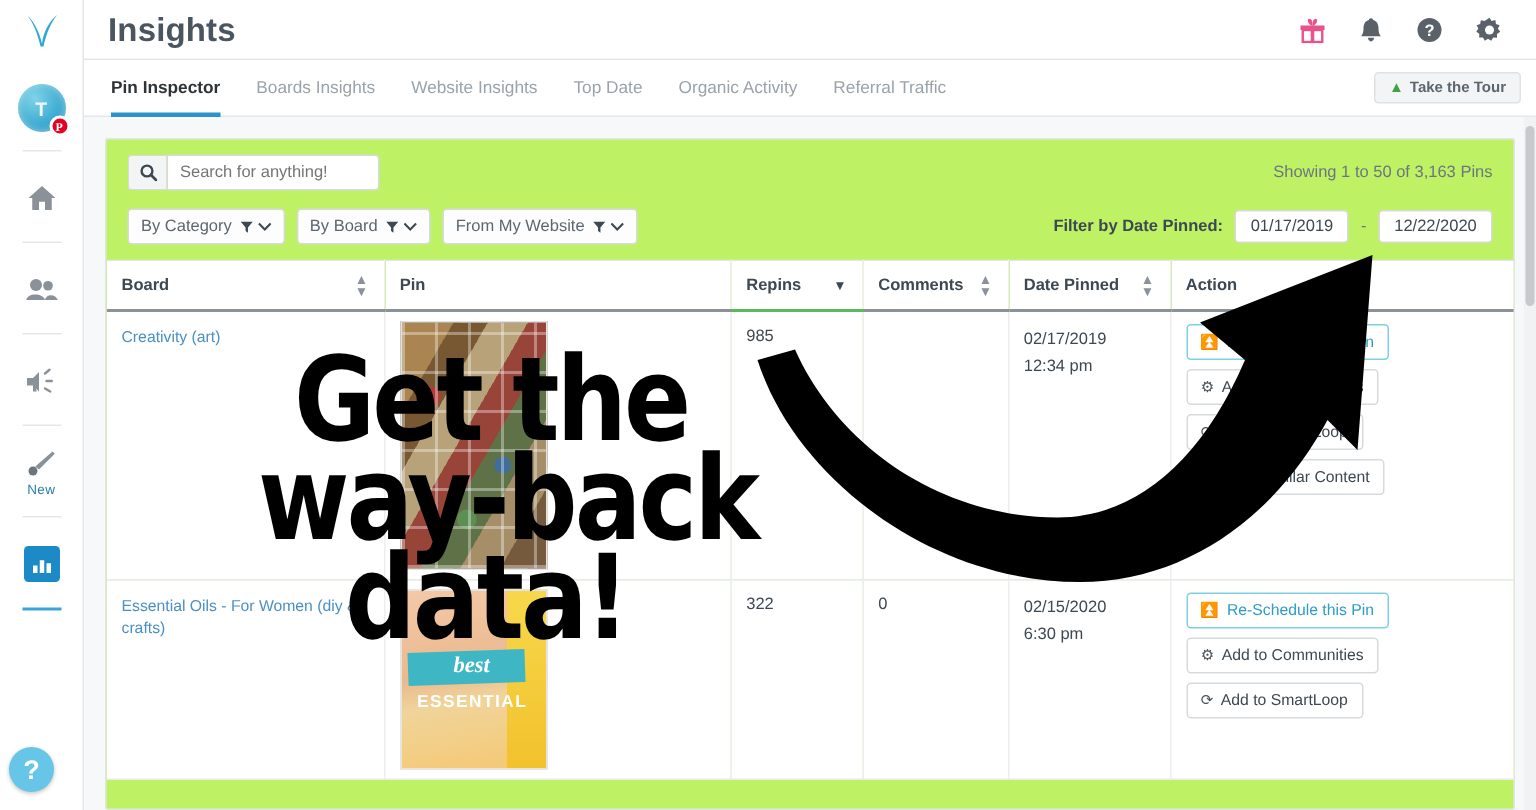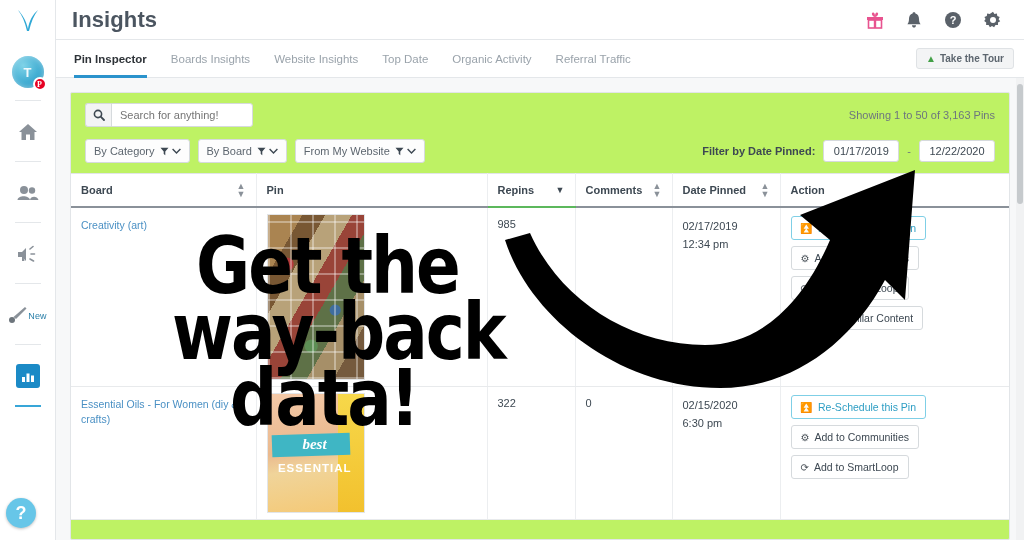--- a/index.html
+++ b/index.html
@@ -32,21 +32,21 @@
   .avatar-badge {
     position:absolute; right:-3px; bottom:-3px;
     width:14px; height:14px; border-radius:50%;
     background:#e60023; border:2px solid #fff;
     color:#fff; font-size:8px; font-weight:bold;
     display:flex; align-items:center; justify-content:center;
     font-family:"Liberation Serif", serif;
   }
   .nav-item {
     margin-top: 14px; width: 40px; height: 34px;
-    display:flex; flex-direction:row; align-items:center; justify-content:center;
+    display:flex; flex-direction:column; align-items:center; justify-content:center;
     cursor:pointer;
   }
   .nav-item svg { display:block; }
   .nav-divider { width: 26px; height:1px; background:#e4e7ea; margin-top: 12px; }
   .nav-new-label { font-size: 9px; color:#2a7fa8; margin-top:2px; letter-spacing:.2px;}
   .nav-active-box {
     width: 24px; height: 24px; border-radius: 3px; background:#1b8ac6;
     display:flex; align-items:center; justify-content:center;
   }
   .nav-active-underline { width: 26px; height: 2px; background:#38a6d8; margin-top: 12px; }

